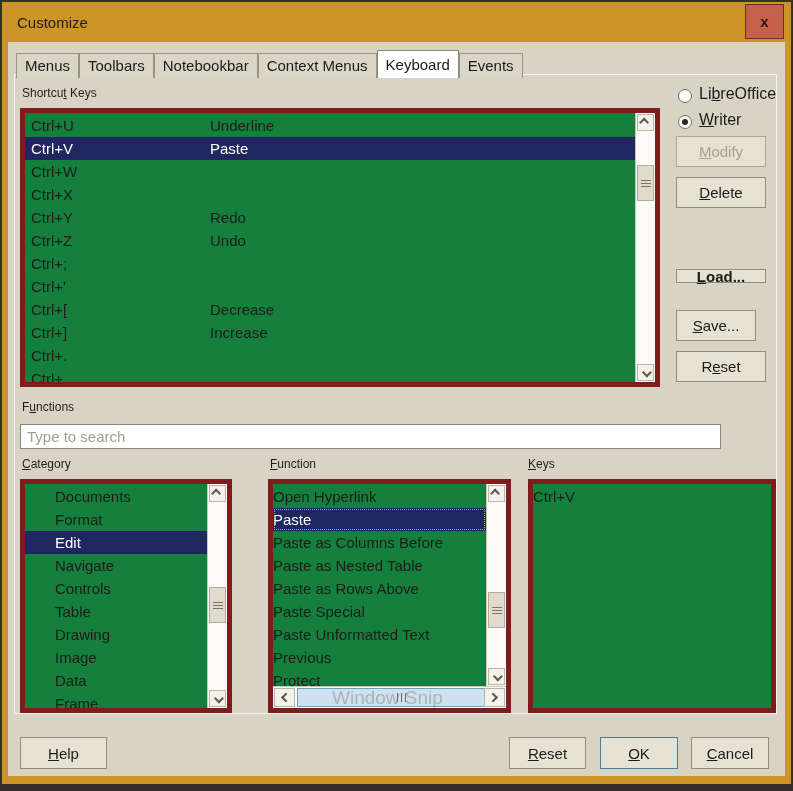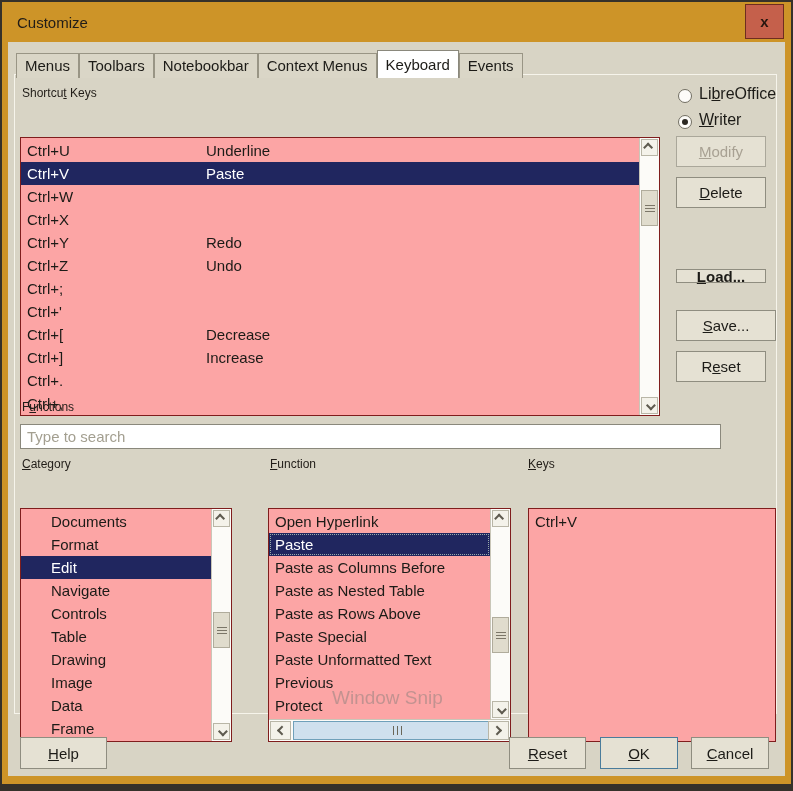--- a/index.html
+++ b/index.html
@@ -41,23 +41,23 @@
     border-color:#8a887c;
   }
   .tabpage {
     position:absolute; left:6px; right:8px; top:32px; bottom:62px;
     border:1px solid #f6f4eb; background:#d8d4c5; z-index:0;
   }
 
   .label { position:absolute; font-size:12px; color:#211d18; white-space:nowrap; }
 
   
-  .listbox { position:absolute; background:#fca5a5; border:1px solid #7f1d1d; overflow:hidden;margin-top:29px; }
+  .listbox { position:absolute; background:#15803d; border:5px solid #7f1d1d; overflow:hidden; }
   .rows { position:absolute; left:0; top:1px; right:20px; }
-  .row { height:23px; line-height:23px; font-size:15px; padding-left:6px; white-space:nowrap; overflow:hidden; }
+  .row { height:23px; line-height:23px; font-size:15px; padding-left:0; white-space:nowrap; overflow:hidden; }
   .row.selected { background:#20265f; color:#fff; }
   .srow { height:23px; line-height:23px; font-size:15px; position:relative; }
   .srow .skey { position:absolute; left:6px; }
   .srow .sfn  { position:absolute; left:185px; }
   .srow.selected { background:#20265f; color:#fff; }
   .indent .row { padding-left:30px; }
   .fnlist .row.selected { outline:1px dotted #9aa; outline-offset:-2px; }
 
   
   .vsb {
@@ -245,21 +245,21 @@
 
     <div class="btn disabled" style="left:668px; top:94px;  width:90px; height:31px;">
         <span><u>M</u>odify</span>
       </div>
     <div class="btn" style="left:668px; top:135px; width:90px; height:31px;">
         <span><u>D</u>elete</span>
       </div>
     <div class="btn" style="left:668px; top:227px; width:90px; height:14px;font-weight:bold;">
         <span><u>L</u>oad...</span>
       </div>
-    <div class="btn" style="left:668px; top:268px; width:100px; height:31px;">
+    <div class="btn" style="left:668px; top:268px; width:80px; height:31px;">
         <span><u>S</u>ave...</span>
       </div>
     <div class="btn" style="left:668px; top:309px; width:90px; height:31px;">
         <span>R<u>e</u>set</span>
       </div>
 
     <div class="label" style="left:14px; top:358px;">F<u>u</u>nctions</div>
     <input class="search" style="left: 12px; top: 382px; width: 701px; height: 25px;" placeholder="Type to search">
 
     <div class="label" style="left:14px; top:415px;"><u>C</u>ategory</div>

